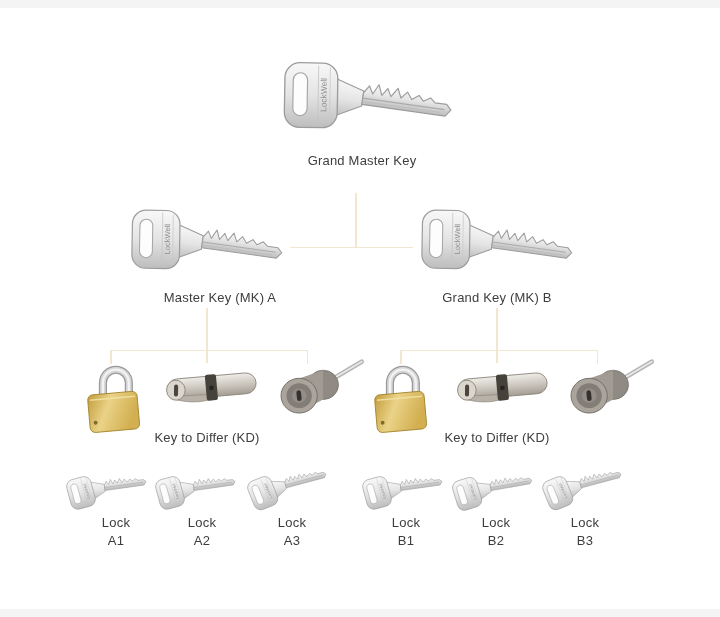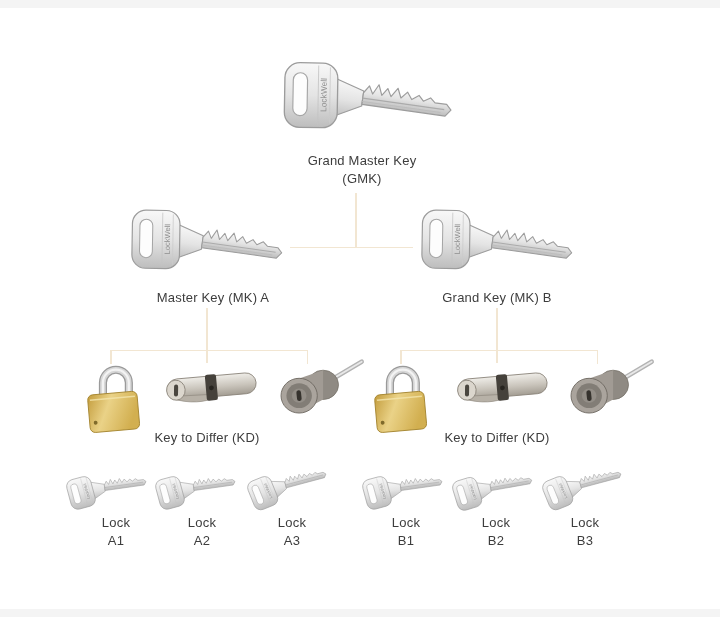--- a/index.html
+++ b/index.html
@@ -103,27 +103,26 @@
   <div class="ln h" style="left:400px;top:349.5px;width:198px;"></div>
   <div class="ln v" style="left:400px;top:350px;height:14px;"></div>
   <div class="ln v" style="left:496px;top:350px;height:13px;"></div>
   <div class="ln v" style="left:596.5px;top:350px;height:14px;"></div>
 
   <svg class="icon" style="left:280px;top:58px;width:178px;height:88px;transform:rotate(8deg);" viewBox="0 0 212 104">
     <use href="#sym-key"></use>
   </svg>
   <div class="lbl" style="left:262px;top:152px;width:200px;">
     <div>Grand Master Key</div>
-    <div>(GMK)</div>
   </div>
 
   <svg class="icon" style="left:128px;top:206px;width:160px;height:79px;transform:rotate(8deg);" viewBox="0 0 212 104">
     <use href="#sym-key"></use>
   </svg>
-  <div class="lbl" style="left:113px;top:289px;width:200px;">Master Key (MK) A</div>
+  <div class="lbl" style="left:120px;top:289px;width:200px;">Master Key (MK) A</div>
 
   <svg class="icon" style="left:418px;top:206px;width:160px;height:79px;transform:rotate(8deg);" viewBox="0 0 212 104">
     <use href="#sym-key"></use>
   </svg>
   <div class="lbl" style="left:397px;top:289px;width:200px;">Grand Key (MK) B</div>
 
   <svg class="icon" style="left:80px;top:356px;width:74px;height:77px;" viewBox="0 0 100 104">
       <use href="#sym-padlock"></use>
     </svg>
   <svg class="icon" style="left:163px;top:366px;width:98px;height:48px;" viewBox="0 0 132 64">

